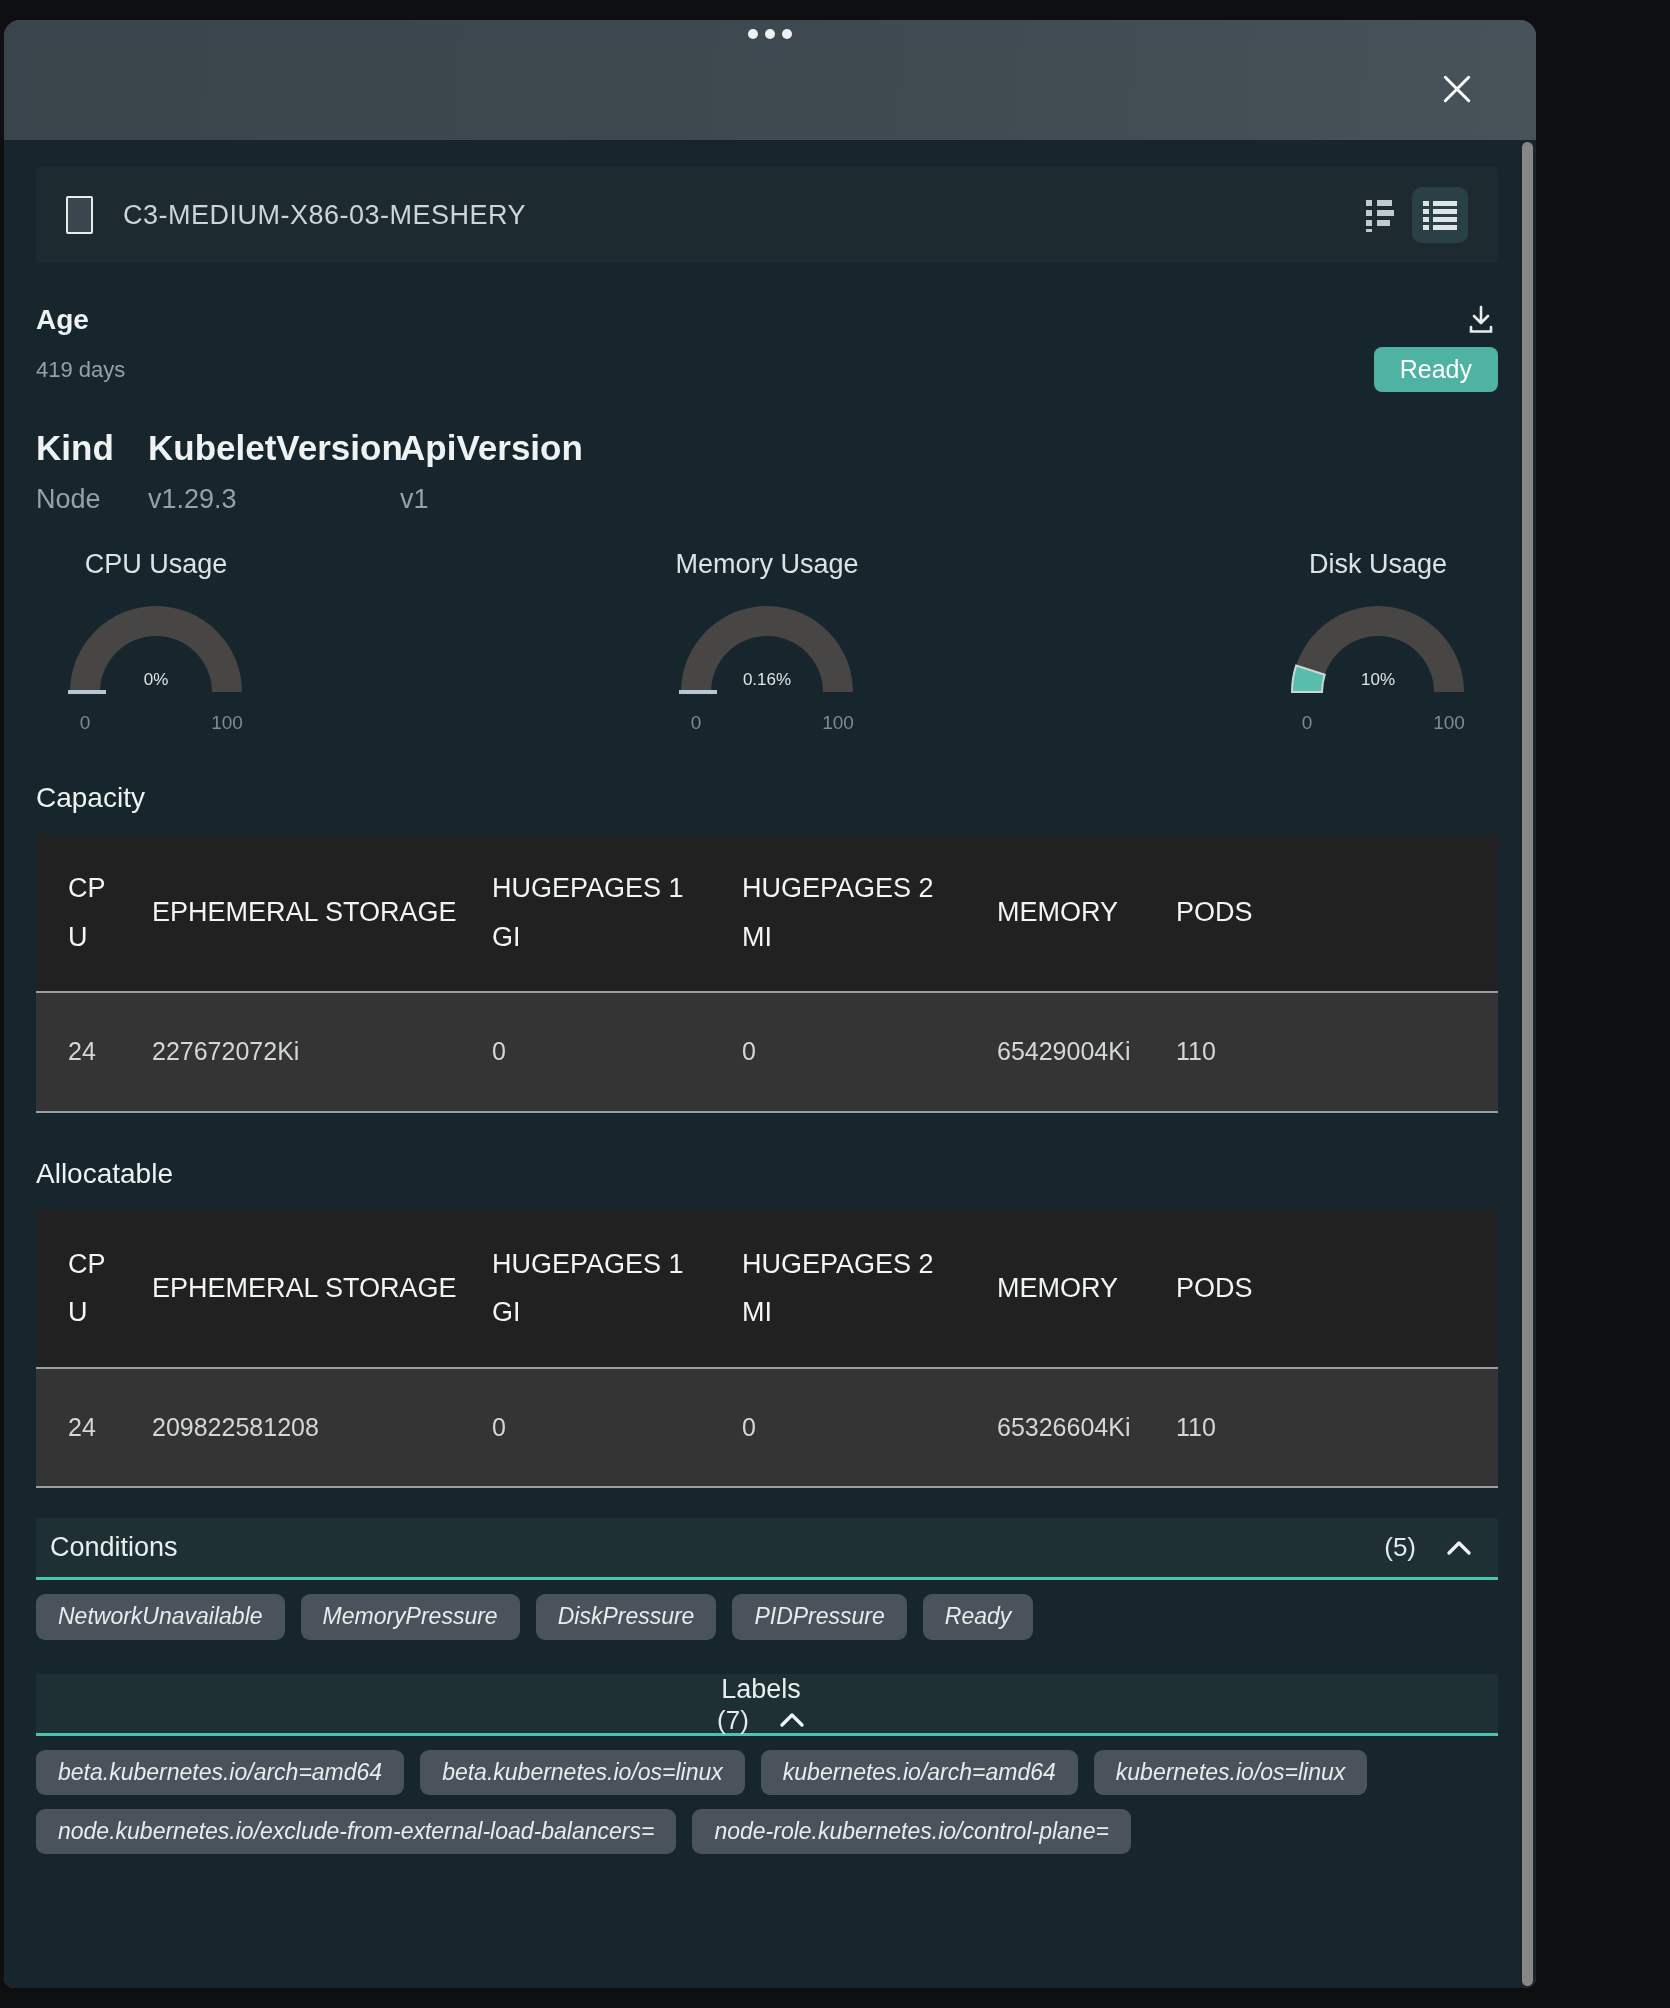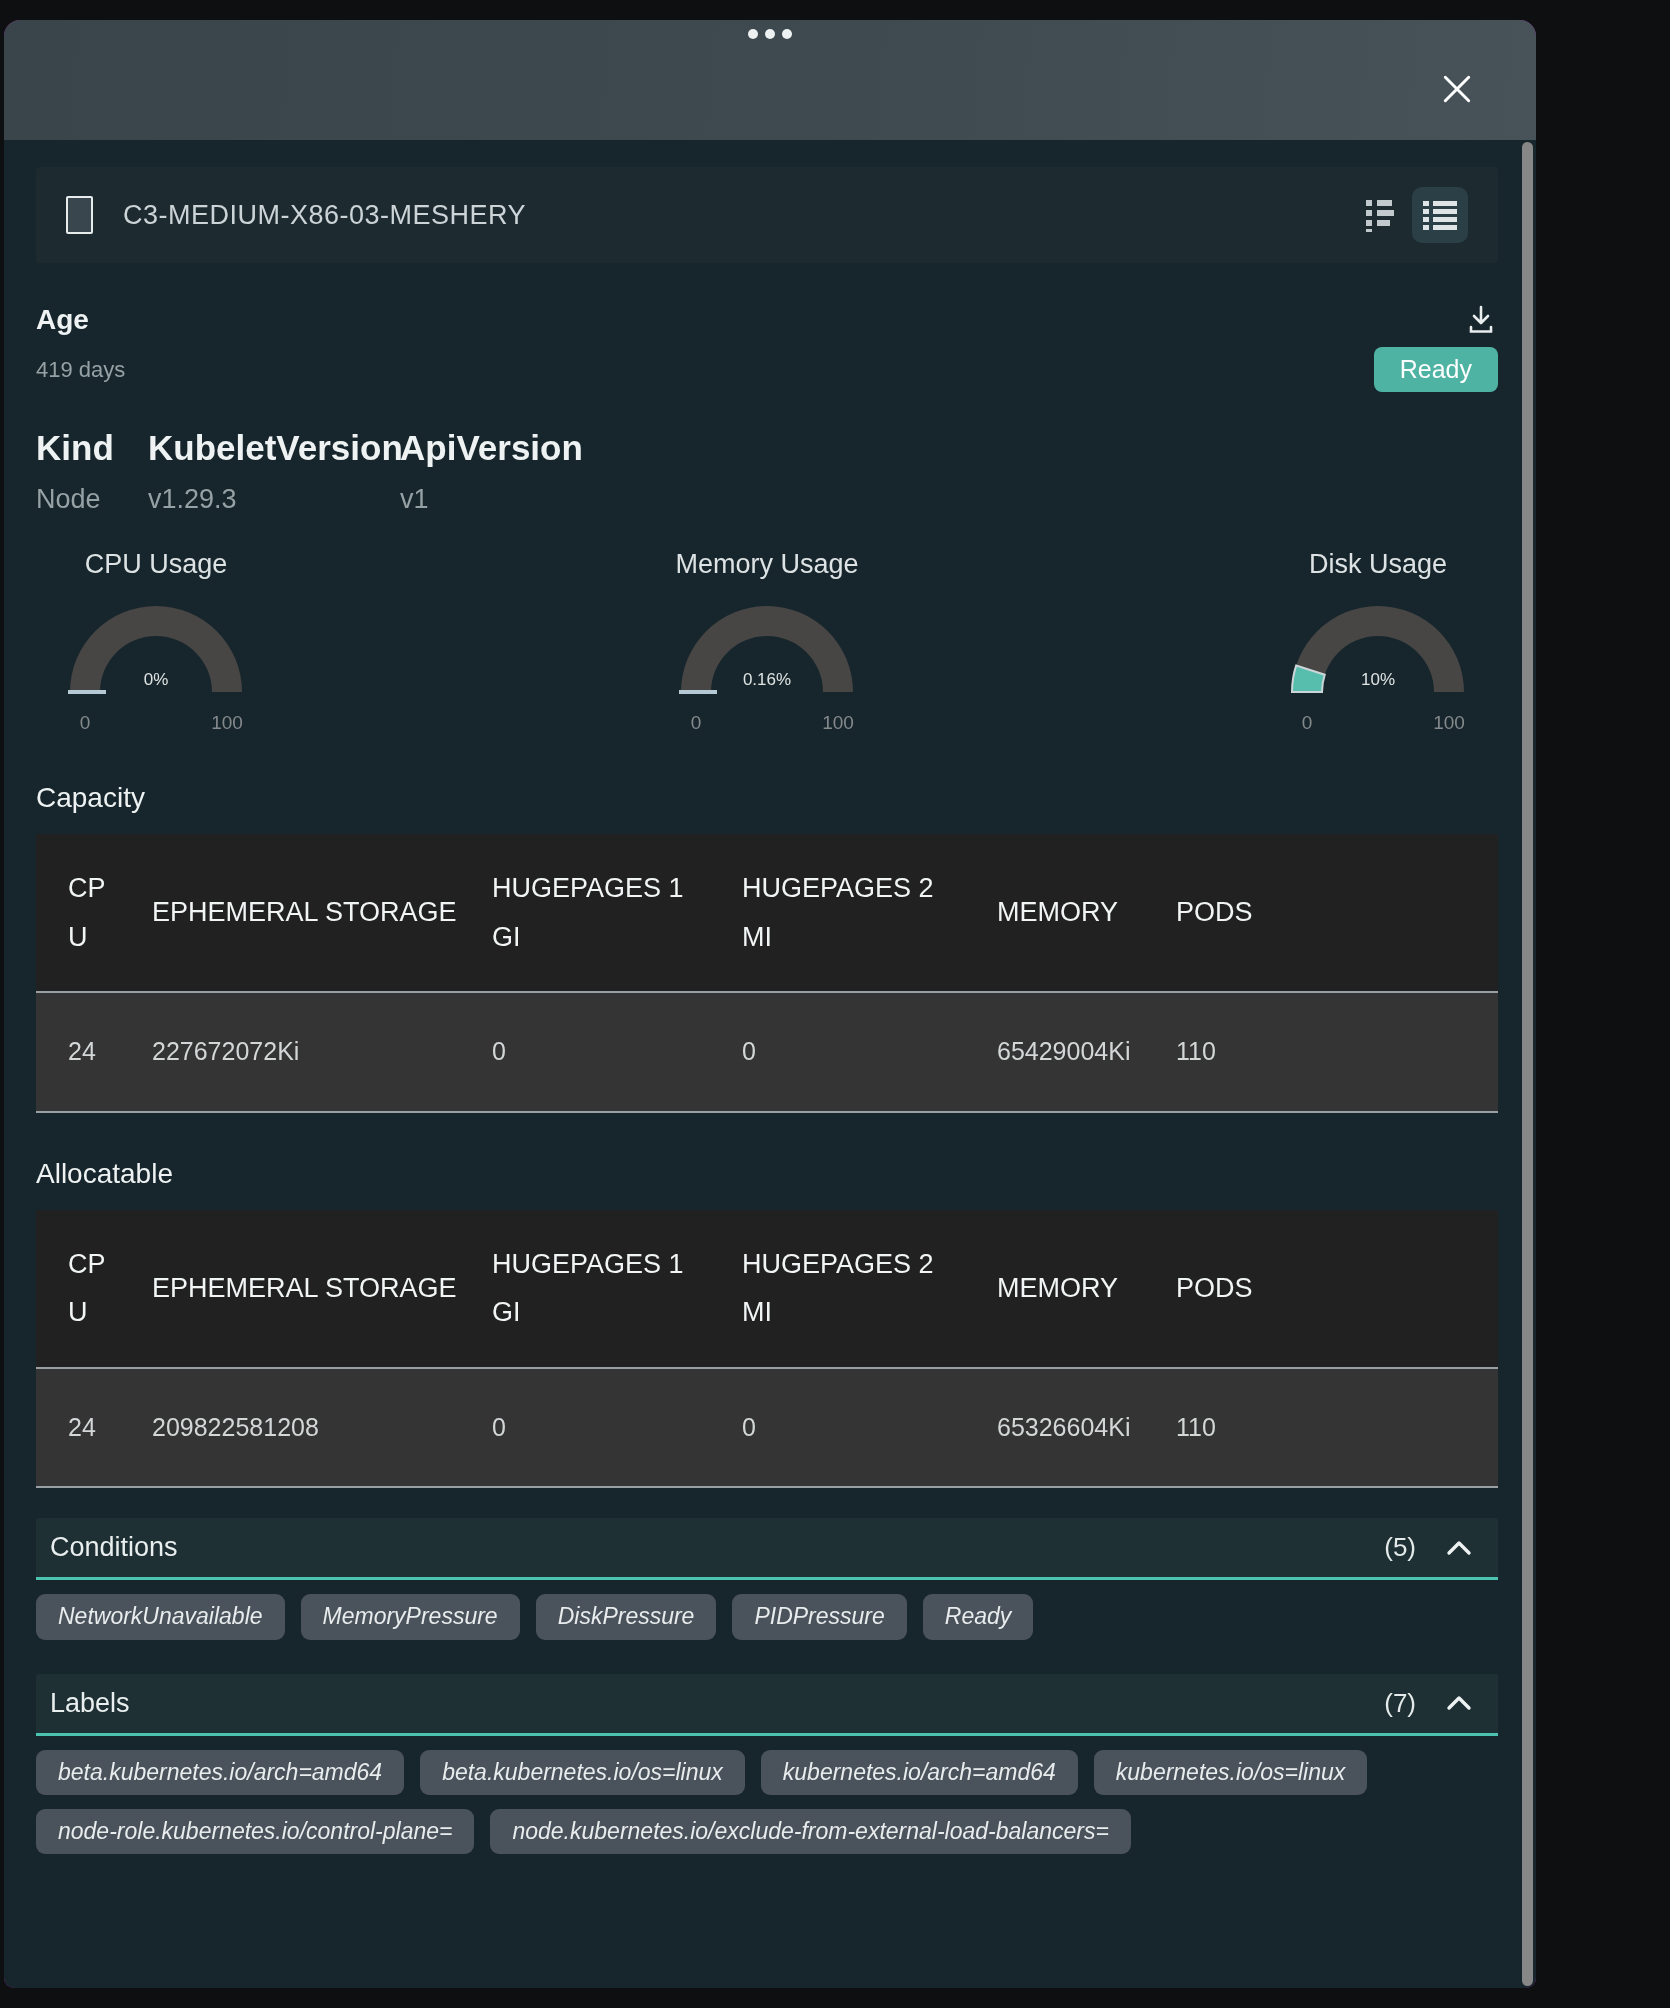--- a/index.html
+++ b/index.html
@@ -75,21 +75,21 @@
     padding:40px 16px; line-height:1.5; overflow-wrap:anywhere;
     border-top:2px solid #98a0a3; border-bottom:2px solid #98a0a3; vertical-align:middle;
   }
   th:first-child, td:first-child { padding-left:32px; }
   
   .section-head {
     margin-top:30px; background:#1e3034; border-bottom:3px solid #4cc2b1;
     display:flex; align-items:center; justify-content:space-between;
     height:62px; padding:0 26px 0 14px; border-radius:2px 2px 0 0; cursor:pointer;
   }
-  .section-head.labels { margin-top:34px; }
+  .section-head.labels { margin-top:34px;flex-direction:column; }
   .sh-title { font-size:27px; color:#e9eeee; }
   .head-right { display:flex; align-items:center; gap:30px; }
   .sh-count { font-size:26px; color:#e4eaea; }
   .chips { margin-top:14px; display:flex; flex-wrap:wrap; gap:14px 16px; }
   .chip {
     background:#4a525b; color:#e8eced; font-size:23px;
     padding:10px 22px; border-radius:9px; white-space:nowrap; line-height:1.1;font-style:italic;
   }
 </style>
 </head>
@@ -299,20 +299,20 @@
         <svg width="26" height="16" viewBox="0 0 26 16">
           <path d="M3 13 L13 3 L23 13" stroke="#eef2f2" stroke-width="3.4" fill="none" stroke-linecap="round" stroke-linejoin="round"></path>
         </svg>
       </span>
     </div>
     <div class="chips" id="labels-chips">
         <span class="chip">beta.kubernetes.io/arch=amd64</span>
         <span class="chip">beta.kubernetes.io/os=linux</span>
         <span class="chip">kubernetes.io/arch=amd64</span>
         <span class="chip">kubernetes.io/os=linux</span>
+        <span class="chip">node.kubernetes.io/exclude-from-external-load-balancers=</span>
         <span class="chip">node-role.kubernetes.io/control-plane=</span>
-        <span class="chip">node.kubernetes.io/exclude-from-external-load-balancers=</span>
       </div>
 
   </div>
 
   <div class="scrollbar-thumb"></div>
 </div>
 
 </body></html>

